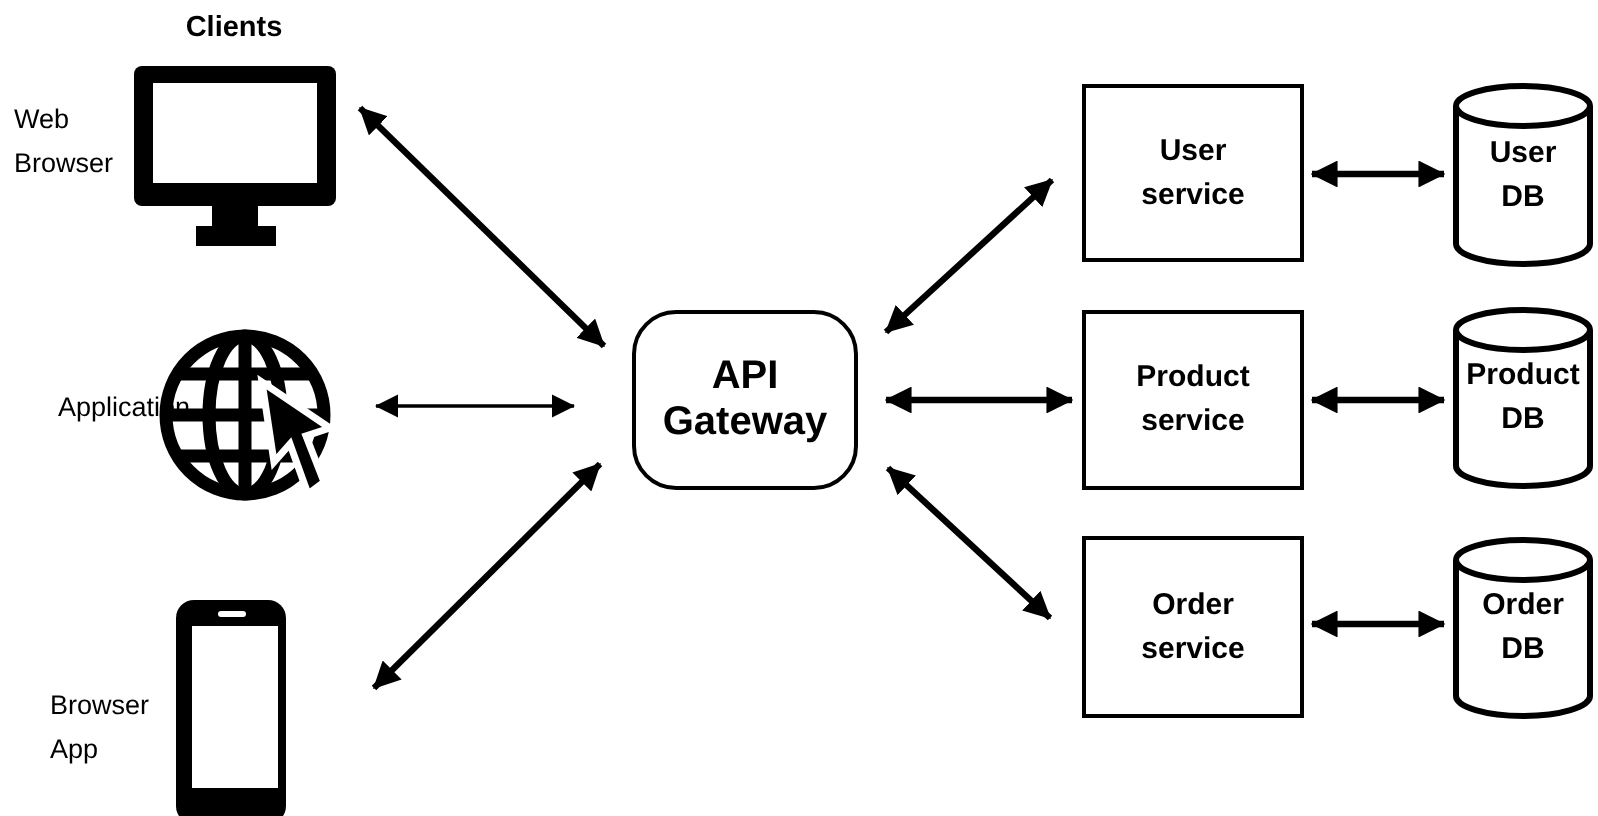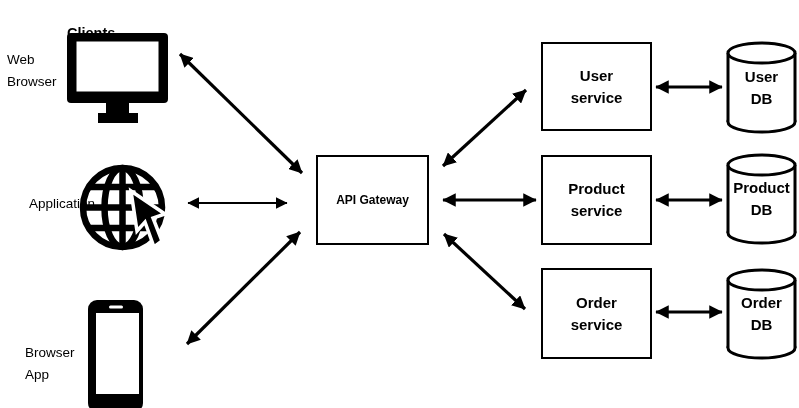--- a/index.html
+++ b/index.html
@@ -21,36 +21,36 @@
     position: absolute;
     font-weight: normal;
     font-size: 13.5px;
     line-height: 22px;
     color: #000000;
   }
   .group-title {
     position: absolute;
     font-weight: bold;
     font-size: 14.5px;
+    text-align: center;
     color: #000000;
-    margin-top: 19px;
   }
   .box {
     position: absolute;
     box-sizing: border-box;
     background: #ffffff;
     border: 2px solid #000000;
     display: flex;
     align-items: center;
     justify-content: center;
     text-align: center;
     font-weight: bold;
     color: #000000;
   }
-  .box.gateway { font-size: 12px; }
+  .box.gateway { font-size: 20px; border-radius: 22px; }
   .box.service { font-size: 15px; line-height: 22px; }
   .box .two-line span { display: block; }
   .db-label {
     position: absolute;
     width: 67px;
     text-align: center;
     font-weight: bold;
     font-size: 15px;
     line-height: 22px;
     color: #000000;

